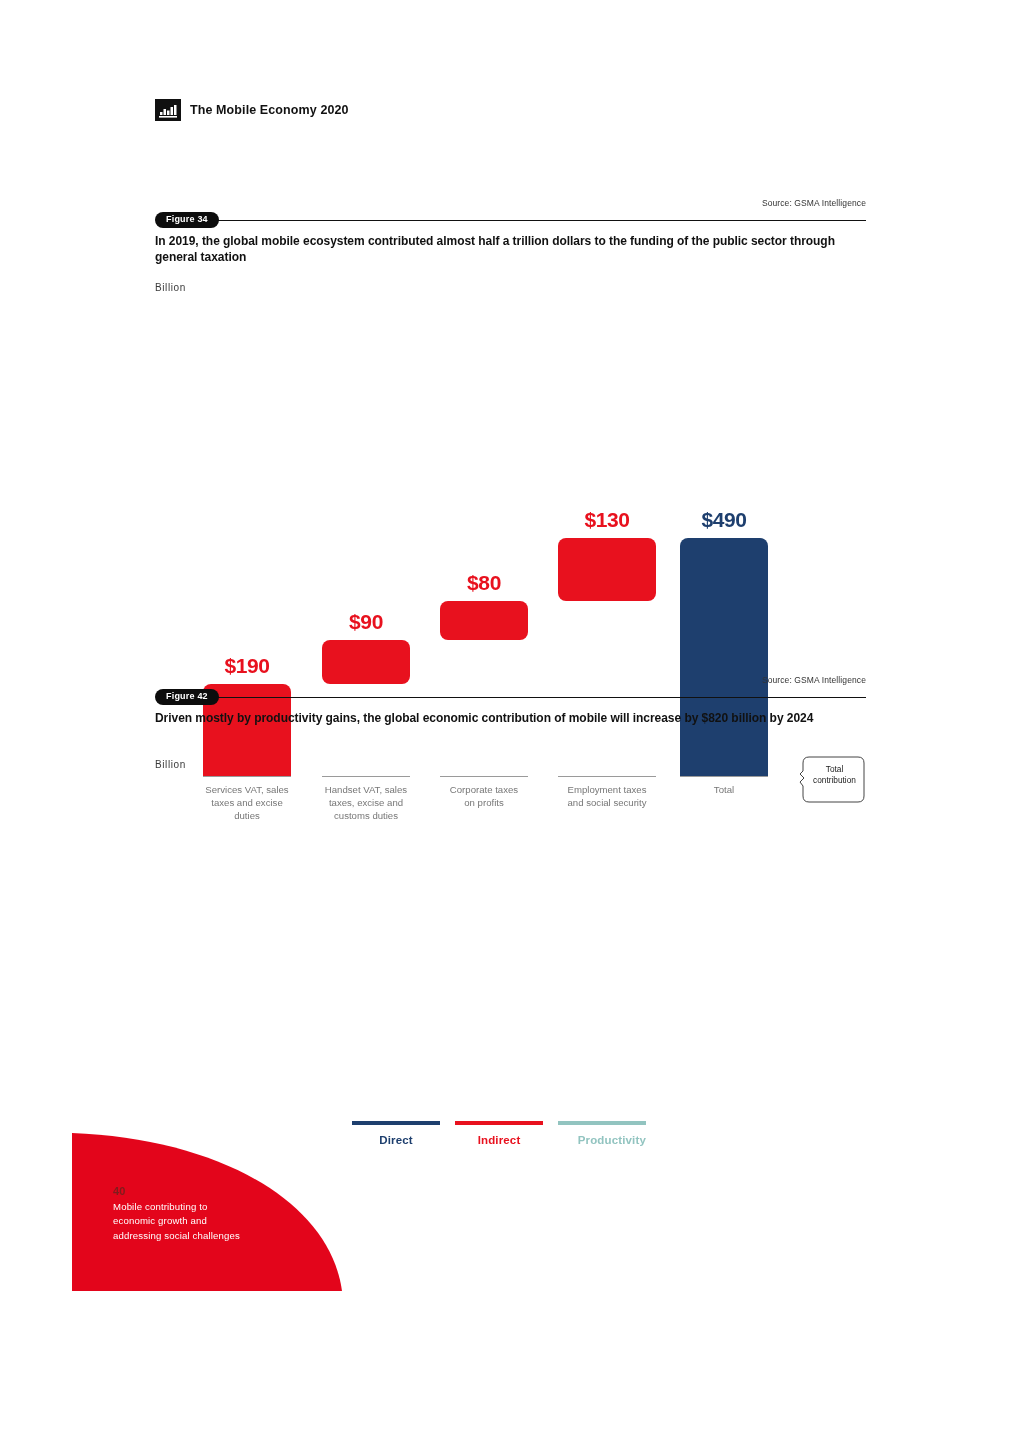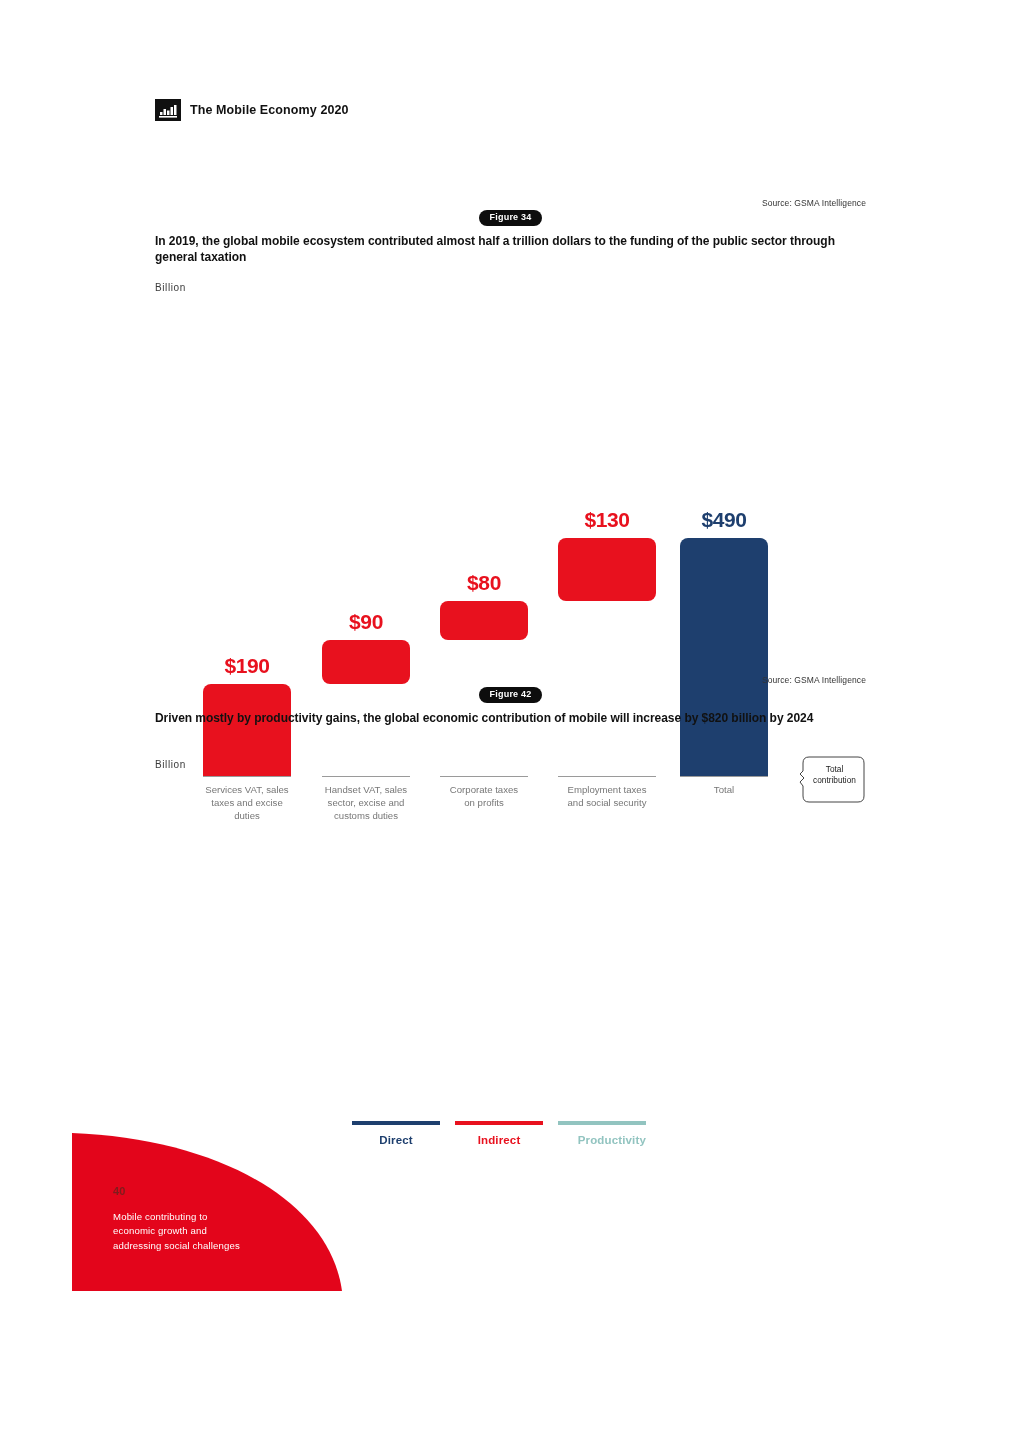--- a/index.html
+++ b/index.html
@@ -52,21 +52,20 @@
     white-space: nowrap;
   }
   .fig-badge-row {
     position: absolute;
     left: 155px;
     right: 152px;
     top: 12px;
     height: 20px;
     display: flex;
     align-items: center;
-    flex-direction: column;
   }
   .fig-badge {
     background: #0d0d0d;
     color: #ffffff;
     font-size: 9px;
     font-weight: bold;
     border-radius: 9px;
     padding: 3px 11px 4px 11px;
     line-height: 1;
     letter-spacing: 0.2px;
@@ -208,21 +207,21 @@
     top: 1185px;
     width: 175px;
   }
   .footer-page {
     font-size: 11px;
     font-weight: bold;
     color: #7f1d1d;
     letter-spacing: 0.2px;
   }
   .footer-sub {
-    margin-top: 13px;
+    margin-top: 3px;
     font-size: 9.6px;
     color: #ffffff;
     line-height: 1.5;
     letter-spacing: 0.15px;
   }
 </style>
 </head>
 <body>
 
 <div class="doc-header">
@@ -253,21 +252,21 @@
       <div class="wf-col" style="left: 203px; width: 88px;">
         <div class="wf-bar squareb" style="top: 385.714px; height: 92.2857px;"></div>
         <div class="wf-value" style="top: 355.714px;">$190</div>
         <div class="wf-axis" style="top: 478px;"></div>
         <div class="wf-cat" style="top: 486px;"><span>Services VAT, sales</span><br><span>taxes and excise</span><br><span>duties</span></div>
       </div>
       <div class="wf-col" style="left: 322px; width: 88px;">
         <div class="wf-bar" style="top: 342px; height: 43.7143px;"></div>
         <div class="wf-value" style="top: 312px;">$90</div>
         <div class="wf-axis" style="top: 478px;"></div>
-        <div class="wf-cat" style="top: 486px;"><span>Handset VAT, sales</span><br><span>sector, excise and</span><br><span>customs duties</span></div>
+        <div class="wf-cat" style="top: 486px;"><span>Handset VAT, sales</span><br><span>taxes, excise and</span><br><span>customs duties</span></div>
       </div>
       <div class="wf-col" style="left: 440px; width: 88px;">
         <div class="wf-bar" style="top: 303.143px; height: 38.8571px;"></div>
         <div class="wf-value" style="top: 273.143px;">$80</div>
         <div class="wf-axis" style="top: 478px;"></div>
         <div class="wf-cat" style="top: 486px;"><span>Corporate taxes</span><br><span>on profits</span></div>
       </div>
       <div class="wf-col" style="left: 558px; width: 98px;">
         <div class="wf-bar" style="top: 240px; height: 63.1429px;"></div>
         <div class="wf-value" style="top: 210px;">$130</div>

